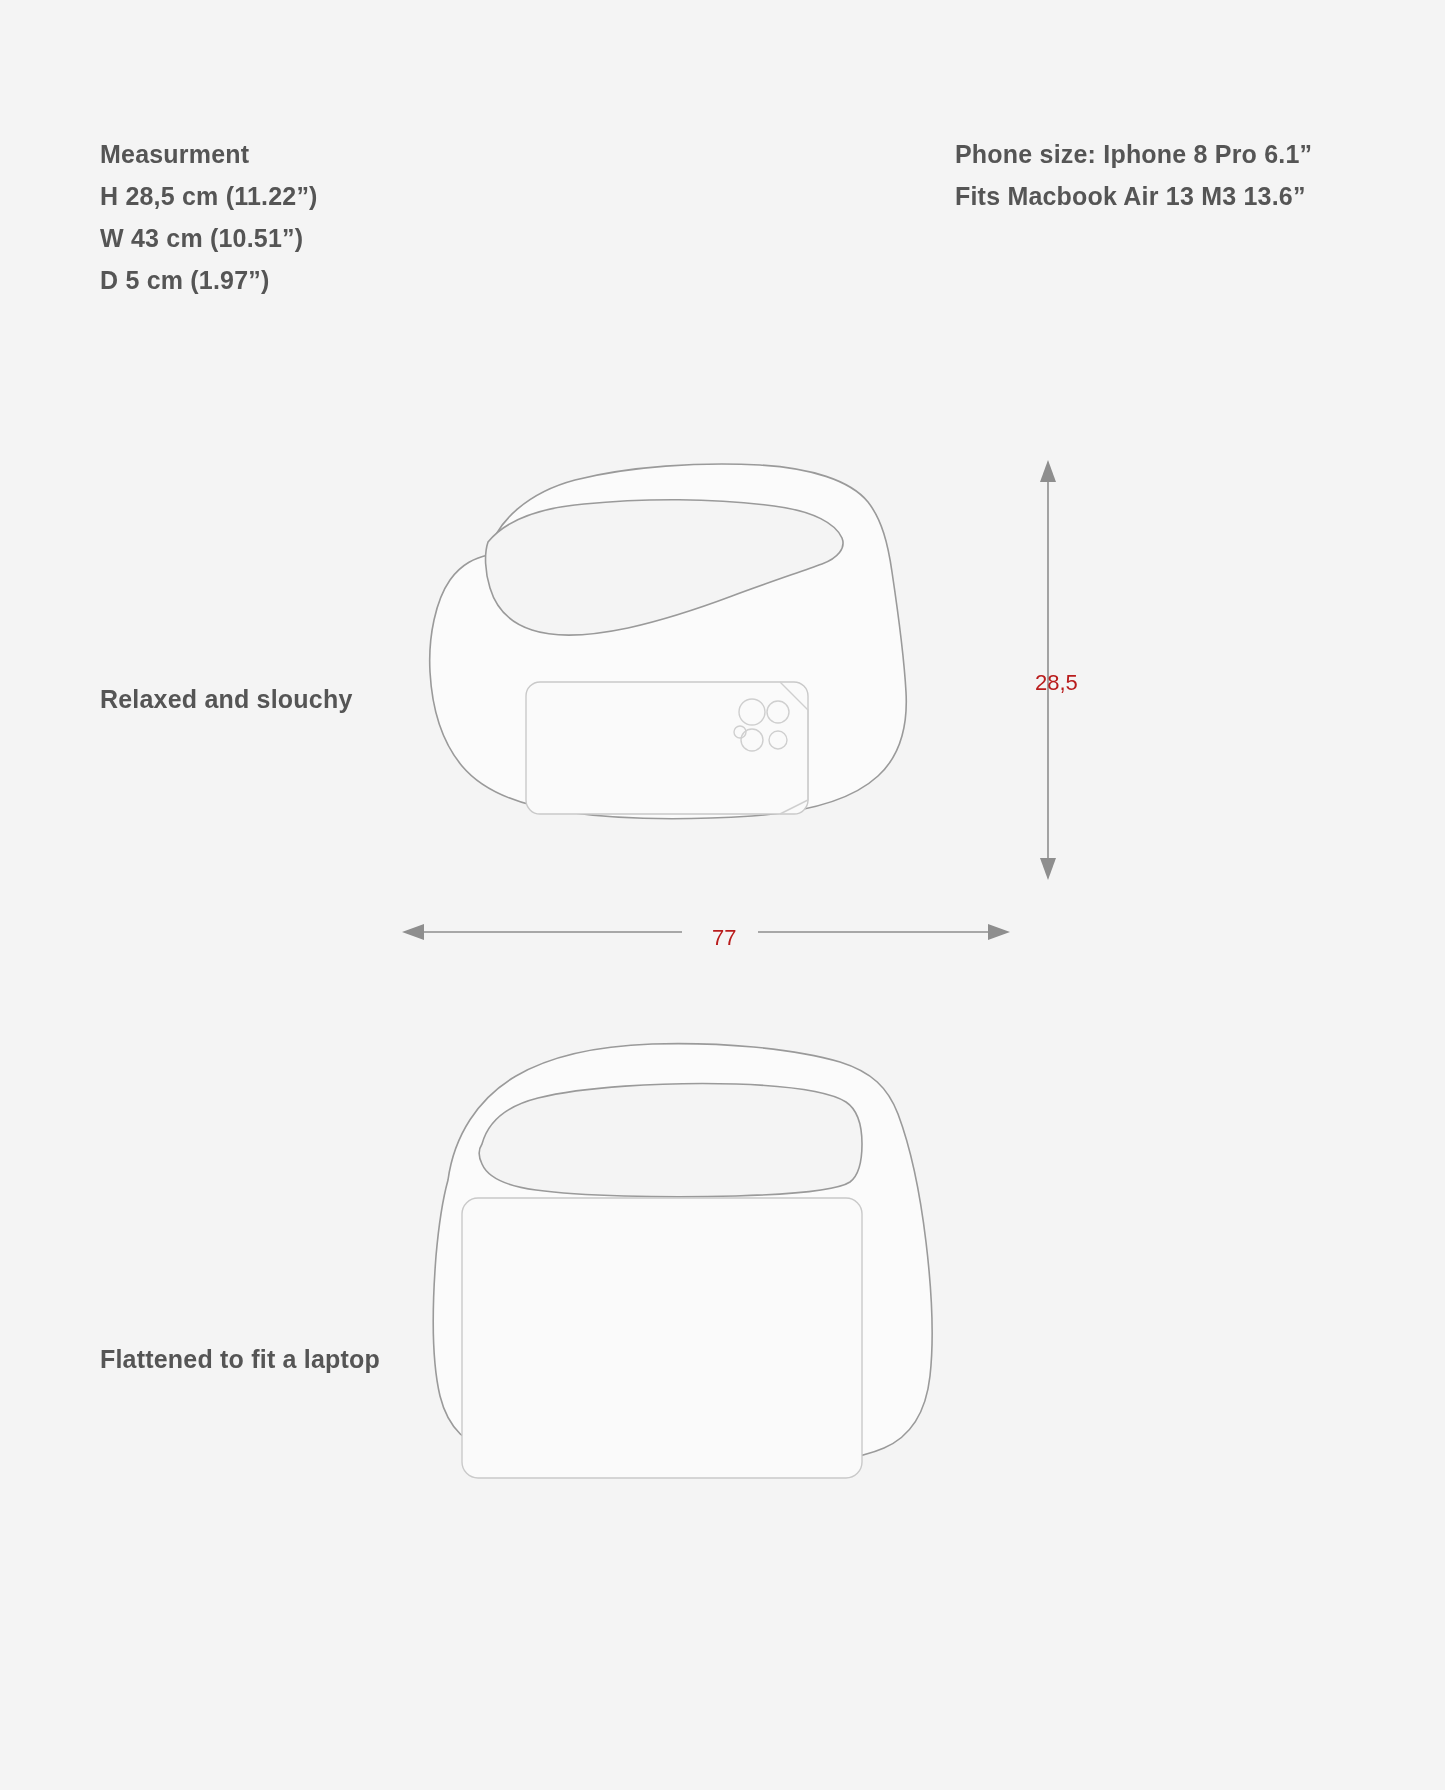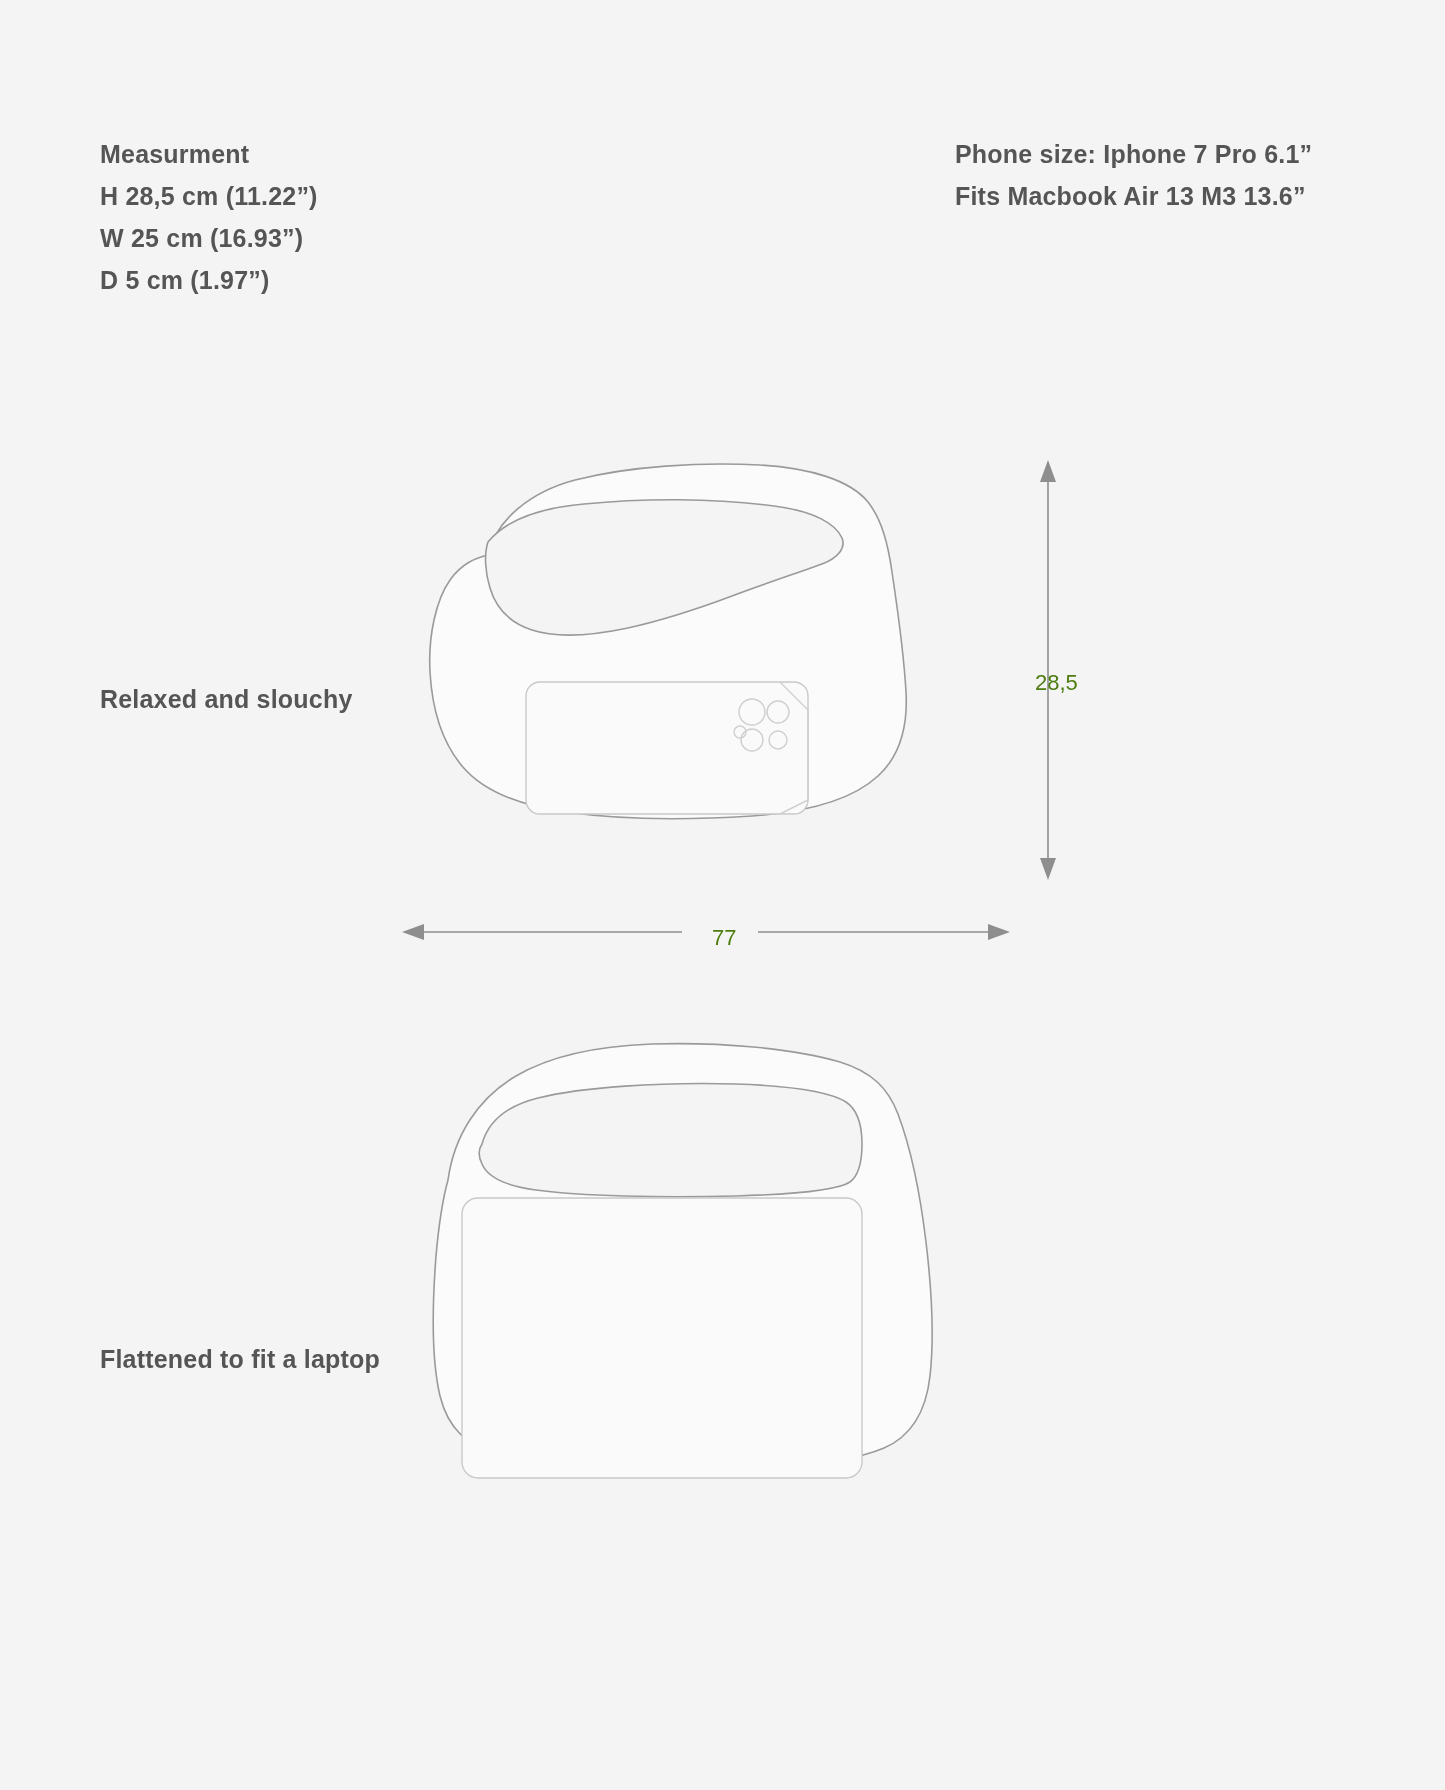--- a/index.html
+++ b/index.html
@@ -44,21 +44,21 @@
     left: 100px;
     top: 685px;
   }
   #caption-flattened {
     left: 100px;
     top: 1345px;
   }
   .dim-label {
     position: absolute;
     font-size: 22px;
-    color: #4d7c0f;
+    color: #b91c1c;
     white-space: nowrap;
   }
   #dim-height-label {
     left: 1035px;
     top: 670px;
   }
   #dim-width-label {
     left: 712px;
     top: 925px;
   }
@@ -110,26 +110,26 @@
   .arrow-head {
     fill: #8e8e8e;
   }
 </style>
 </head>
 <body>
 
 <div class="spec-block" id="measurement-block">
   <div>Measurment</div>
   <div>H 28,5 cm  (11.22”)</div>
-  <div>W 25 cm  (16.93”)</div>
+  <div>W 43 cm  (10.51”)</div>
   <div>D 5 cm  (1.97”)</div>
 </div>
 
 <div class="spec-block" id="fit-block">
-  <div>Phone size:  Iphone 7 Pro 6.1”</div>
+  <div>Phone size:  Iphone 8 Pro 6.1”</div>
   <div>Fits Macbook Air 13 M3 13.6”</div>
 </div>
 
 <div class="caption" id="caption-relaxed">Relaxed and slouchy</div>
 <div class="caption" id="caption-flattened">Flattened to fit a laptop</div>
 
 <div class="figure" id="figure-relaxed">
   <svg width="580" height="420" viewBox="0 0 580 420">
     <path class="bag-outline" d="M 88,95 C 96,60 130,32 175,20 C 230,6 300,2 360,5 C 410,8 450,20 468,42
          C 482,60 488,84 492,112 C 498,152 504,196 506,232 C 508,268 500,296 478,316

